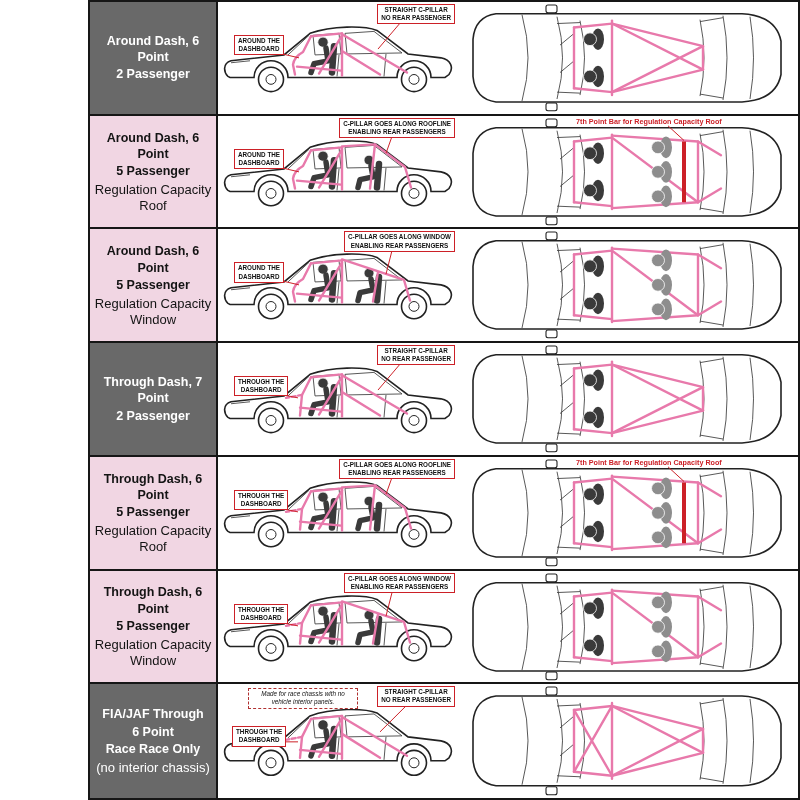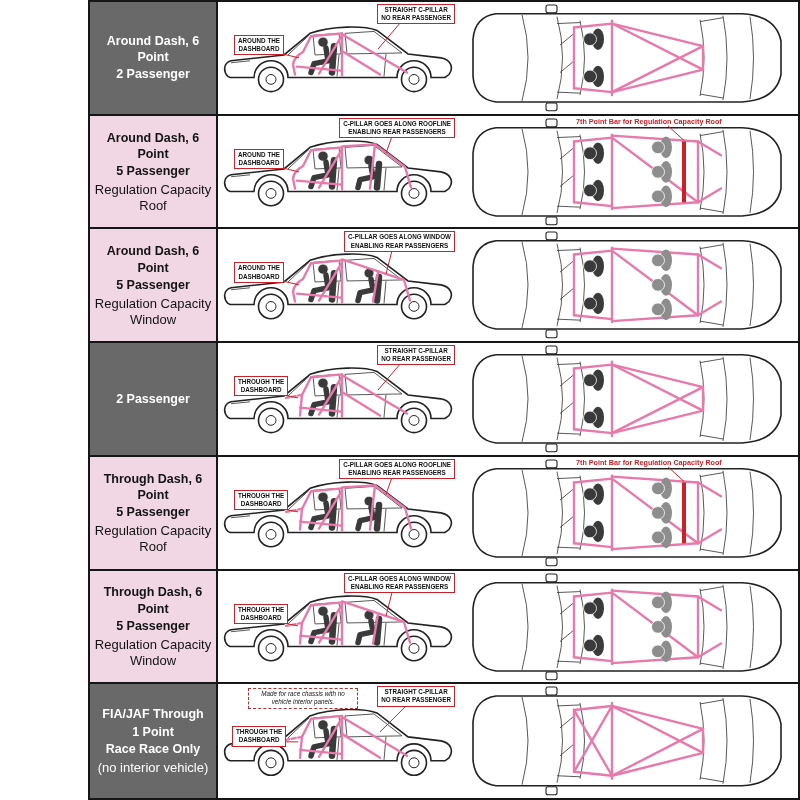--- a/index.html
+++ b/index.html
@@ -237,20 +237,21 @@
         <use href="#occ-top" x="130" y="76" color="#3a3a3a"></use>
         <use href="#occ-top" x="198" y="32" color="#8d8d8d"></use>
         <use href="#occ-top" x="198" y="57" color="#8d8d8d"></use>
         <use href="#occ-top" x="198" y="82" color="#8d8d8d"></use>
       </svg>
     </div>
   </div>
 
   <div class="row">
     <div class="label dark">
+      <div class="t1">Through Dash, 7 Point</div>
       <div class="t1">2 Passenger</div>
 
     </div>
     <div class="cellv">
       <svg viewBox="0 0 242 114" preserveAspectRatio="none">
         <use href="#car-side"></use>
         <use href="#occ-front" color="#3a3a3a"></use>
         <use href="#cage-through"></use>
         <use href="#cage-rear-straight"></use>
         <line class="lead" x1="60" y1="52" x2="80" y2="56"></line>
@@ -341,23 +342,23 @@
         <use href="#occ-top" x="198" y="32" color="#8d8d8d"></use>
         <use href="#occ-top" x="198" y="57" color="#8d8d8d"></use>
         <use href="#occ-top" x="198" y="82" color="#8d8d8d"></use>
       </svg>
     </div>
   </div>
 
   <div class="row row7">
     <div class="label dark">
       <div class="t1">FIA/JAF Through</div>
-      <div class="t1">1 Point</div>
+      <div class="t1">6 Point</div>
       <div class="t1">Race Race Only</div>
-      <div class="sub">(no interior vehicle)</div>
+      <div class="sub">(no interior chassis)</div>
     </div>
     <div class="cellv">
       <svg viewBox="0 0 242 114" preserveAspectRatio="none">
         <use href="#car-side"></use>
         <use href="#occ-front" color="#3a3a3a"></use>
         <use href="#cage-through"></use>
         <use href="#cage-rear-straight"></use>
         <line class="lead" x1="60" y1="58" x2="80" y2="58"></line>
         <line class="lead" x1="190" y1="20" x2="162" y2="48"></line>
       </svg>

